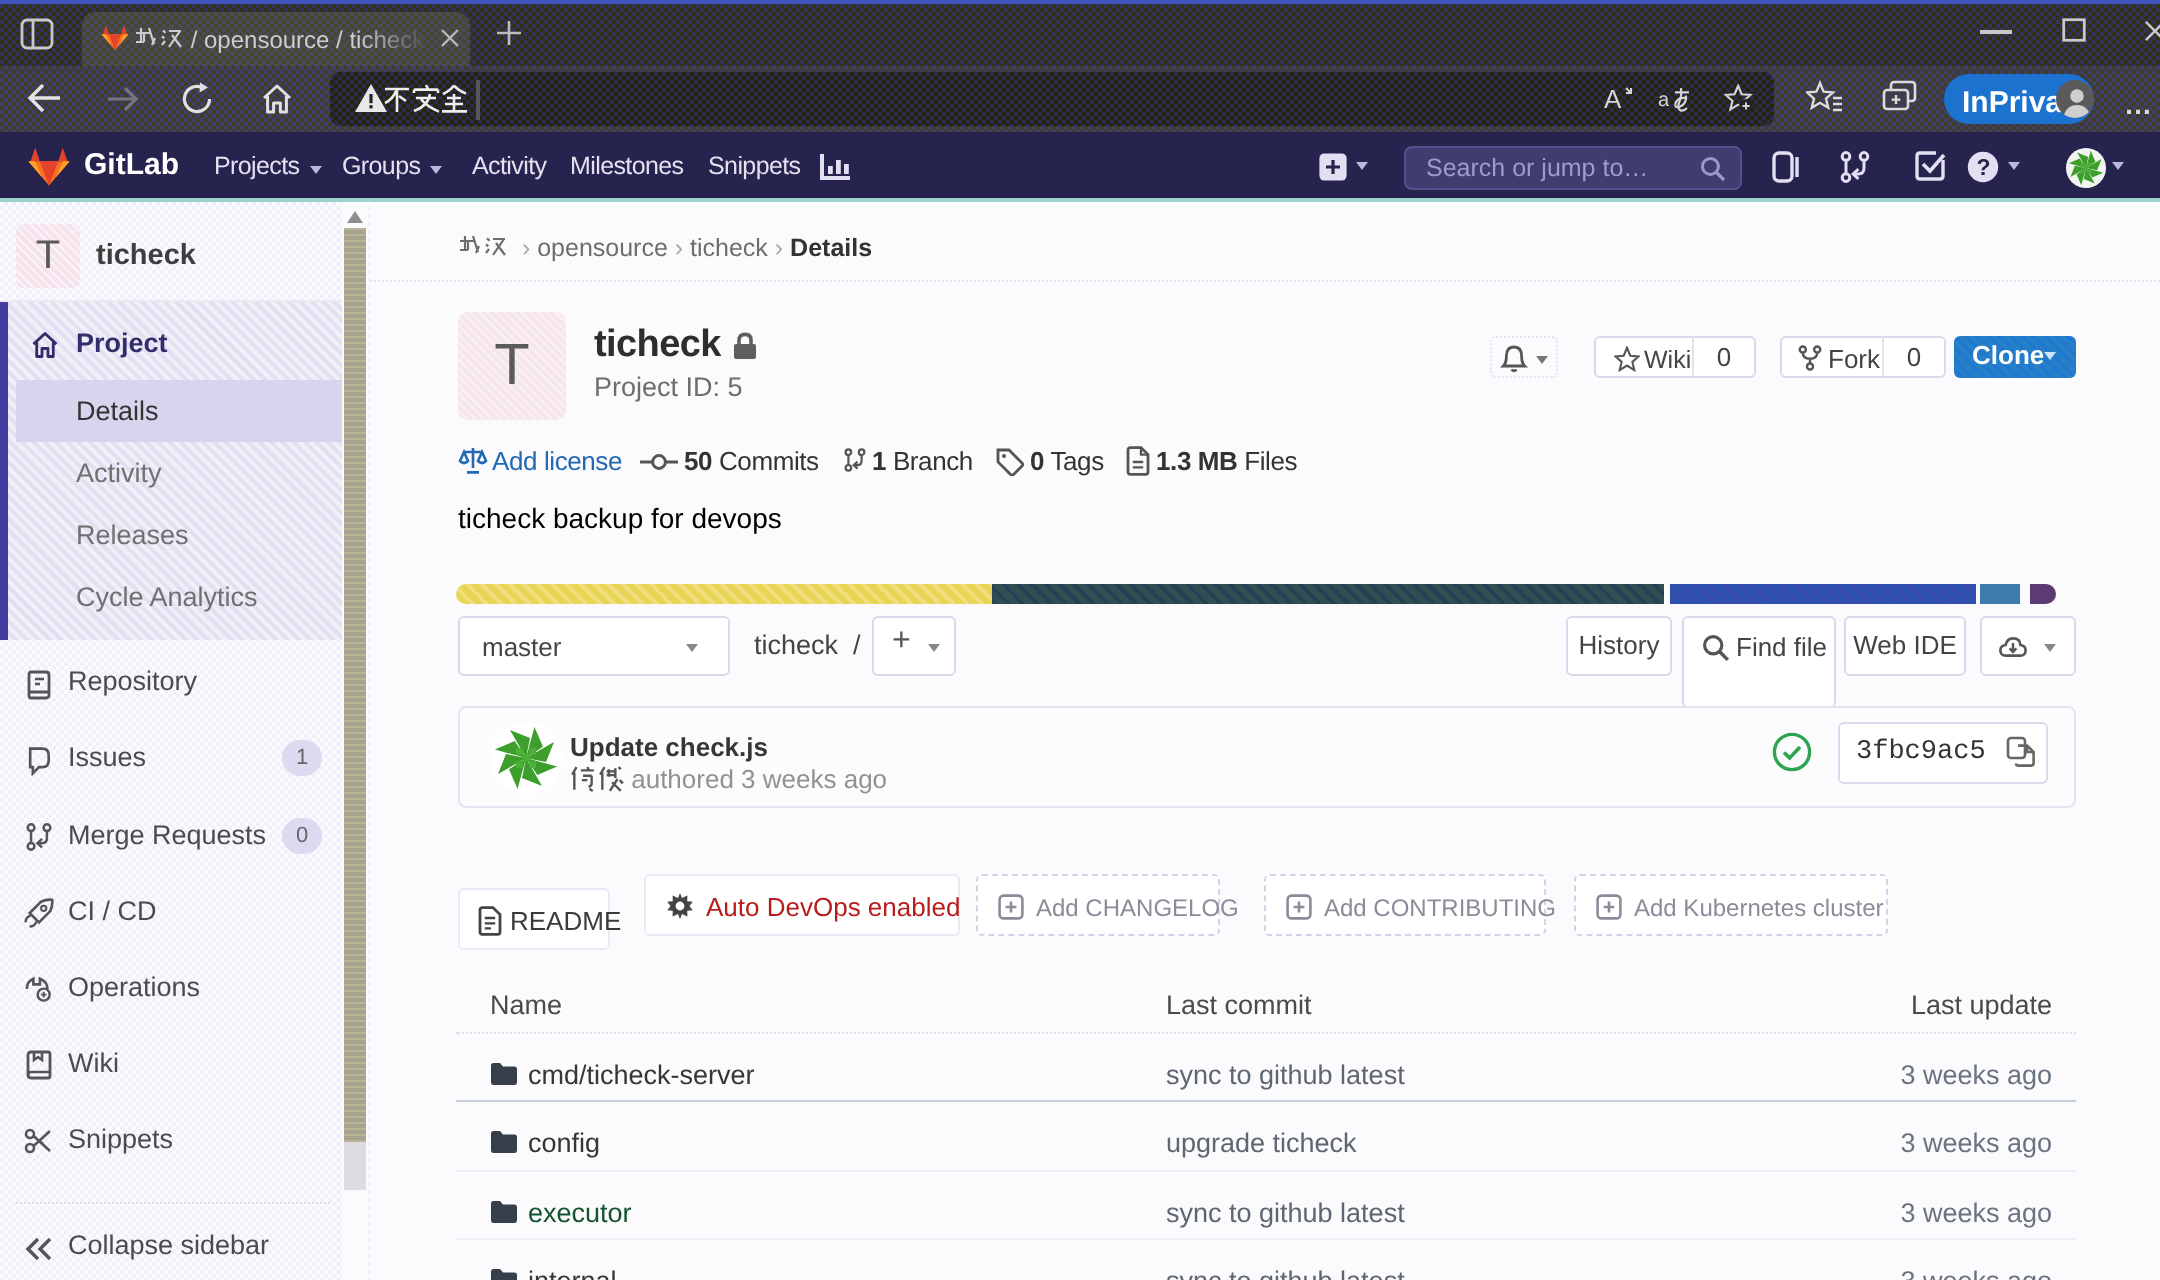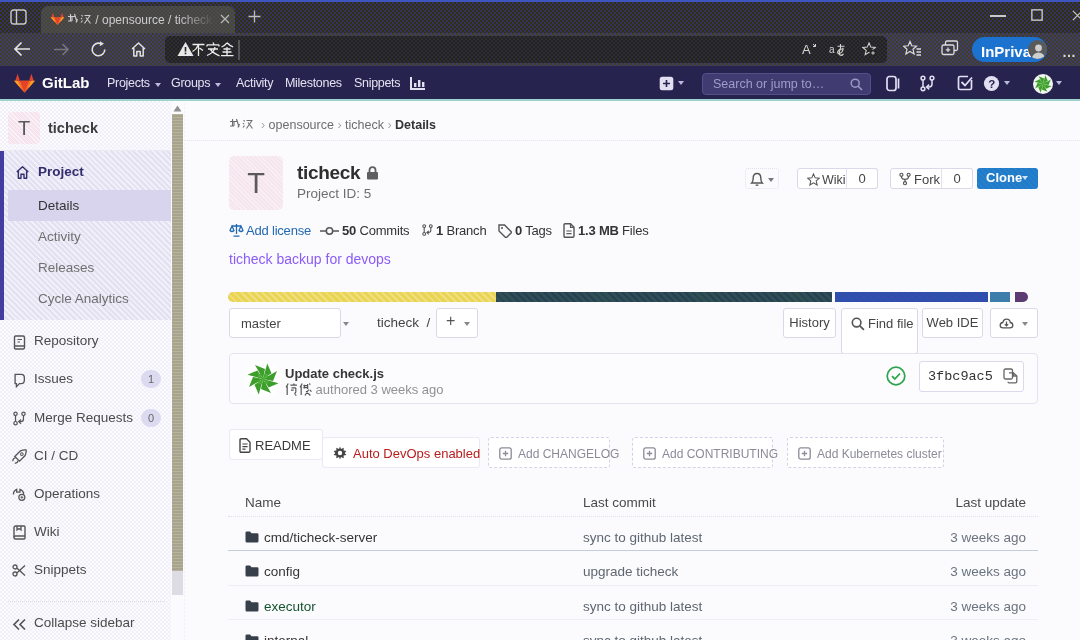--- a/index.html
+++ b/index.html
@@ -408,29 +408,29 @@
         <circle cx="4" cy="4" r="1" fill="#555"></circle>
       </svg>
   <div class="abs" style="left:330px;top:122px;font-size:13px;letter-spacing:-0.2px;color:#333"><b>0</b> Tags</div>
   <svg class="abs" style="left:378px;top:122px" width="12" height="15" viewBox="0 0 12 15">
         <path d="M1 2 Q1 0.8 2.2 0.8 H7.5 L11 4.3 V13 Q11 14.2 9.8 14.2 H2.2 Q1 14.2 1 13 Z" fill="none" stroke="#555" stroke-width="1.4"></path>
         <path d="M7.5 0.8 V4.3 H11" fill="none" stroke="#555" stroke-width="1.2"></path>
         <path d="M3.4 8 H8.6 M3.4 10.7 H8.6" stroke="#555" stroke-width="1.2"></path>
       </svg>
   <div class="abs" style="left:393px;top:122px;font-size:13px;letter-spacing:-0.2px;color:#333"><b>1.3 MB</b> Files</div>
 
-  <div class="abs" style="left:44px;top:150px;font-size:14px;color:#8b5cf6">ticheck backup for devops</div>
+  <div class="abs" style="left:44px;top:150px;font-size:14px;color:#000000">ticheck backup for devops</div>
 
   <div class="seg" style="left:43px;top:191px;width:268px;background:#e9d454;border-radius:5px 0 0 5px;background-image:repeating-linear-gradient(45deg, rgba(255,255,255,.25) 0 2px, transparent 2px 5px)"></div>
   <div class="seg" style="left:311px;top:191px;width:336px;background:#2e5052;background-image:repeating-linear-gradient(45deg, rgba(30,30,90,.35) 0 2px, transparent 2px 5px)"></div>
   <div class="seg" style="left:650px;top:191px;width:153px;background:#2c52ab;background-image:repeating-linear-gradient(45deg, rgba(70,60,180,.4) 0 2px, transparent 2px 5px)"></div>
   <div class="seg" style="left:805px;top:191px;width:20px;background:#3c7dab"></div>
   <div class="seg" style="left:830px;top:191px;width:13px;background:#5c3a72;border-radius:0 5px 5px 0"></div>
 
-  <div class="btn" style="left:44px;top:207px;width:112px;height:30px">
+  <div class="btn" style="left:44px;top:207px;width:136px;height:30px">
     <div class="abs" style="left:11px;top:7px">master</div>
     <div class="abs chev" style="left:113px;top:13px;border-top-color:#888"></div>
   </div>
   <div class="abs" style="left:192px;top:214px;font-size:13.5px;color:#444">ticheck&nbsp;&nbsp;/</div>
   <div class="btn" style="left:251px;top:207px;width:42px;height:30px">
     <div class="abs" style="left:9px;top:3px;font-size:16px;color:#555">+</div>
     <div class="abs chev" style="left:27px;top:13px;border-top-color:#888"></div>
   </div>
   <div class="btn" style="left:598px;top:207px;width:53px;height:30px;text-align:center;line-height:28px">History</div>
   <div class="btn" style="left:656px;top:207px;width:77px;height:46px">
@@ -491,21 +491,21 @@
   <div class="abs" style="left:734px;top:260px;width:105px;height:31px;border:1px solid #ddd8ec;border-radius:3px;background:#fff"></div>
   <div class="abs" style="left:743px;top:268px;font-size:13.5px;font-family:'Liberation Mono',monospace;color:#333">3fbc9ac5</div>
   <svg class="abs" style="left:818px;top:267px" width="15" height="16" viewBox="0 0 15 16">
         <g fill="none" stroke="#666" stroke-width="1.3">
           <rect x="1" y="1" width="8.5" height="10" rx="1.5"></rect>
           <path d="M5 13.8 Q5 14.8 6 14.8 H12.5 Q13.8 14.8 13.8 13.5 V8 L10.5 4.8 H6"></path>
           <path d="M10.5 4.8 V8 H13.8"></path>
         </g>
       </svg>
 
-  <div class="btn" style="left:44px;top:328px;width:94px;height:31px;border-color:#ece8f4">
+  <div class="btn" style="left:44px;top:343px;width:76px;height:31px;border-color:#ece8f4">
     <svg class="abs" style="left:9px;top:8px" width="12" height="15" viewBox="0 0 12 15">
           <path d="M1 2 Q1 0.8 2.2 0.8 H7.5 L11 4.3 V13 Q11 14.2 9.8 14.2 H2.2 Q1 14.2 1 13 Z" fill="none" stroke="#444" stroke-width="1.4"></path>
           <path d="M3.4 6 H8.6 M3.4 8.7 H8.6 M3.4 11.2 H6.5" stroke="#444" stroke-width="1.2"></path>
         </svg>
     <div class="abs" style="left:25px;top:8px;color:#3a3a3a">README</div>
   </div>
   <div class="btn" style="left:137px;top:336px;width:158px;height:31px;border-color:#ece8f4">
     <svg class="abs" style="left:10px;top:8px" width="14" height="14" viewBox="0 0 14 14">
           <path d="M7 0.5 L8 3 L10.7 1.8 L10.6 4.6 L13.4 4.9 L11.7 7 L13.4 9.1 L10.6 9.4 L10.7 12.2 L8 11 L7 13.5 L6 11 L3.3 12.2 L3.4 9.4 L0.6 9.1 L2.3 7 L0.6 4.9 L3.4 4.6 L3.3 1.8 L6 3 Z" fill="#444"></path>
           <circle cx="7" cy="7" r="2.2" fill="#fff"></circle>

